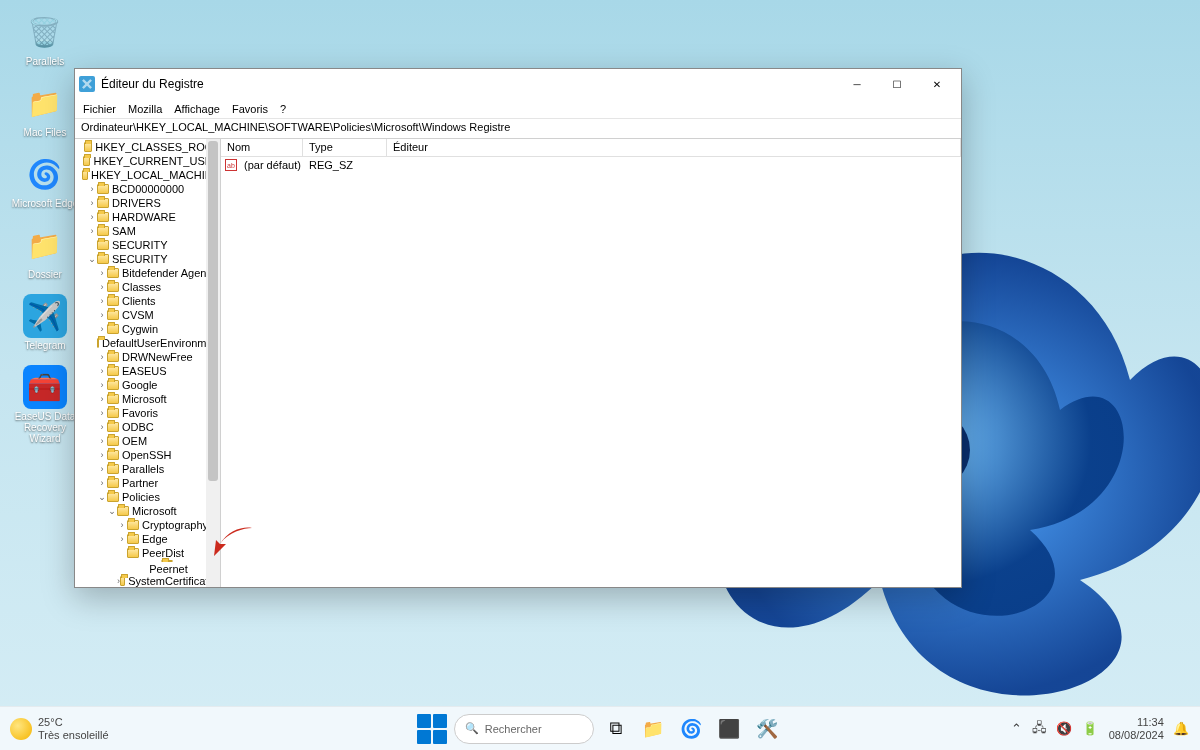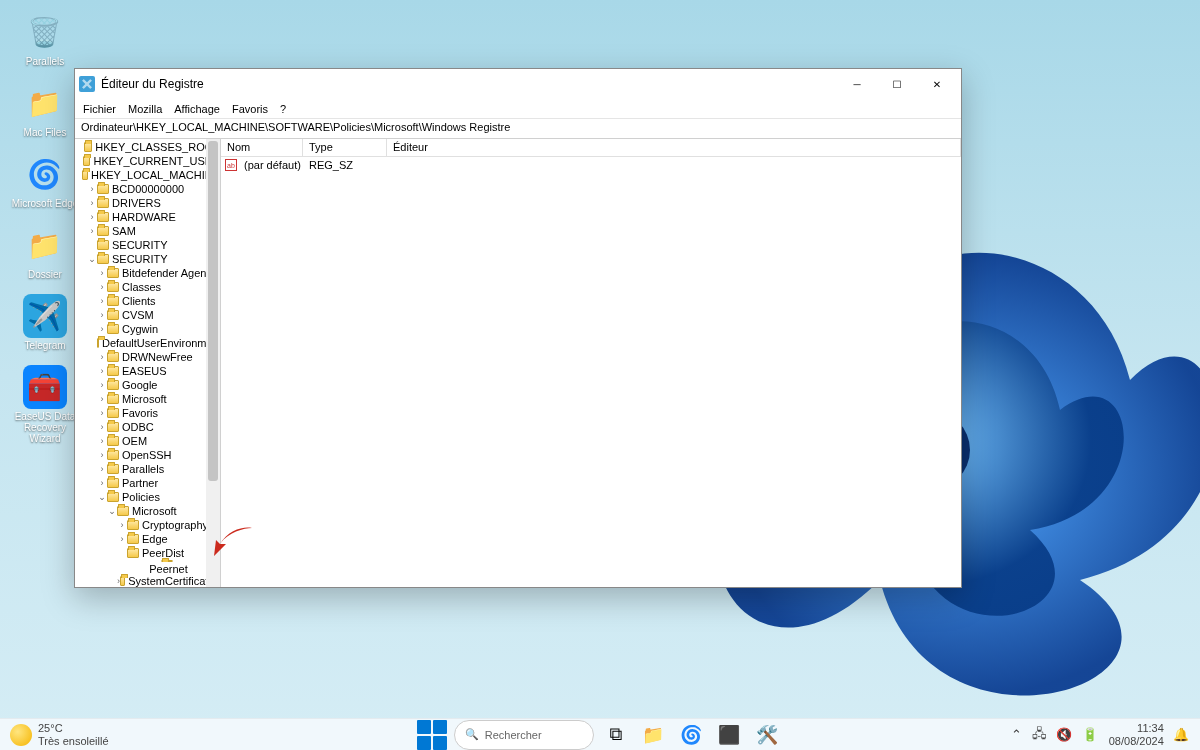--- a/index.html
+++ b/index.html
@@ -47,21 +47,21 @@
   .list-row { display: flex; height: 16px; align-items: center; }
   .list-row .col-name { display: flex; align-items: center; gap: 7px; padding-left: 4px; }
   .reg-icon { width: 12px; height: 12px; background: #fff; border: 1px solid #c33; position: relative; font-size: 7px; color: #c33; display: flex; align-items: center; justify-content: center; }
   .list-row .col-type, .list-row .col-data { padding-left: 6px; }
 
   
   .arrow { position: absolute; left: 214px; top: 526px; width: 40px; height: 30px; z-index: 3; }
   .arrow svg path { fill: #CB2A1D; }
 
   
-  .taskbar { position: absolute; left: 0; right: 0; bottom: 0; height: 32px; background: rgba(243,248,252,.92); backdrop-filter: blur(12px); display: flex; align-items: center; border-top: 1px solid rgba(0,0,0,.05); z-index: 5; }
+  .taskbar { position: absolute; left: 0; right: 0; bottom: 0; height: 44px; background: rgba(243,248,252,.92); backdrop-filter: blur(12px); display: flex; align-items: center; border-top: 1px solid rgba(0,0,0,.05); z-index: 5; }
   .weather { display: flex; align-items: center; gap: 6px; padding-left: 10px; font-size: 11px; color: #444; line-height: 1.1; }
   .weather .sun { width: 22px; height: 22px; border-radius: 50%; background: radial-gradient(circle at 35% 35%, #ffe680, #f5b400); }
   .tb-center { position: absolute; left: 50%; transform: translateX(-50%); display: flex; align-items: center; gap: 6px; }
   .tb-btn { width: 32px; height: 32px; border-radius: 4px; display: flex; align-items: center; justify-content: center; cursor: pointer; font-size: 18px; }
   .tb-start { width: 30px; height: 30px; display: grid; grid-template: 1fr 1fr / 1fr 1fr; gap: 2px; }
   .tb-start span { background: #0078d4; border-radius: 1px; }
   .search { width: 140px; height: 30px; background: #fff; border: 1px solid #ccc; border-radius: 15px; display: flex; align-items: center; padding: 0 10px; gap: 6px; font-size: 11px; color: #666; }
   .tray { margin-left: auto; display: flex; align-items: center; gap: 10px; padding-right: 10px; font-size: 11px; color: #444; }
   .tray .clock { text-align: right; line-height: 1.1; }
   .tray .tic { cursor: pointer; font-size: 13px; }

